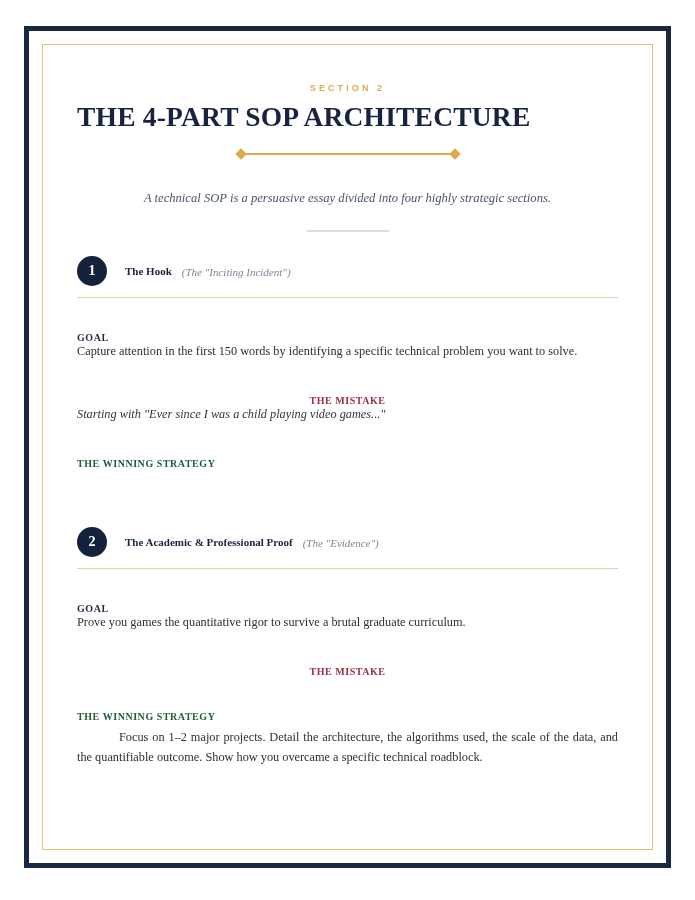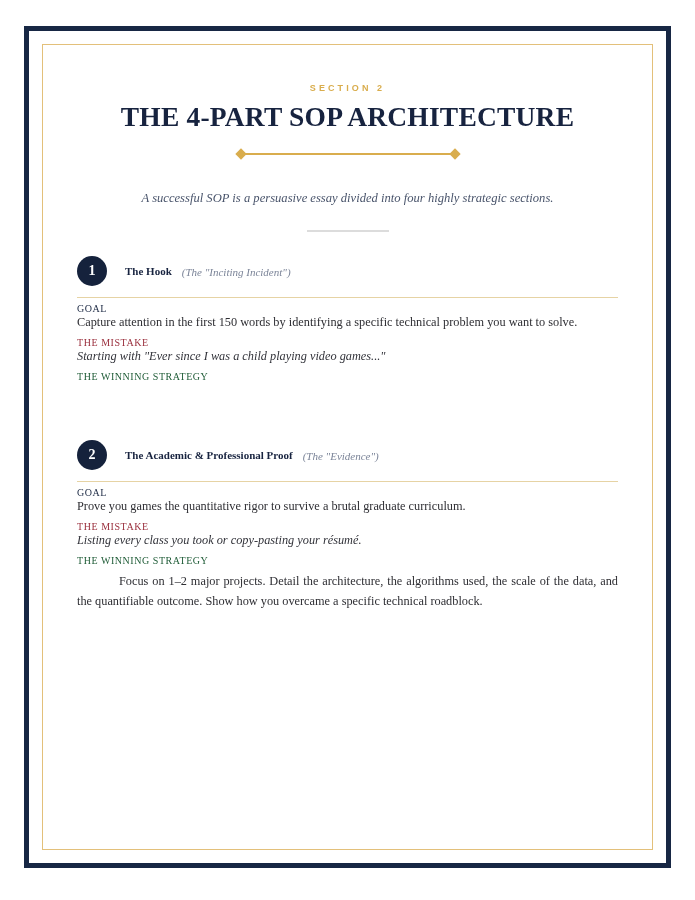--- a/index.html
+++ b/index.html
@@ -52,21 +52,20 @@
   .eyebrow {
     text-align: center;
     color: #d9ad4d;
     font-family: "Liberation Sans", "DejaVu Sans", sans-serif;
     font-size: 9px;
     font-weight: bold;
     letter-spacing: 3.1px;
     margin: 16px 0 0 0;
   }
   .doc-title {
-    text-align: center;
     color: #17233f;
     font-size: 27.5px;
     font-weight: bold;
     letter-spacing: 0.2px;
     margin: 9px 0 0 0;
     line-height: 1.12;
   }
   .diamond-divider {
     position: relative;
     width: 222px;
@@ -142,26 +141,26 @@
     top: 1px;
   }
   .sec-rule {
     height: 1.5px;
     background: #e6d3a4;
     margin-top: 11px;
   }
 
   .lbl {
     font-size: 10px;
-    font-weight: normal;
+    font-weight: bold;
     letter-spacing: 0.55px;
-    margin-top: 5px;
+    margin-top: 34px;
   }
   .lbl.goal { color: #1d2a44; }
-  .lbl.mistake { color: #9a2f3d; }
+  .lbl.mistake { color: #9a2f3d; text-align: center; }
   .lbl.strategy { color: #1f5c37; }
 
   .body-text {
     color: #2e2e33;
     font-size: 12.3px;
     line-height: 1.45;
   }
   .body-text.italic {
     font-style: italic;
     color: #32333a;
@@ -184,21 +183,21 @@
         <div class="eyebrow">SECTION 2</div>
 
         <h1 class="doc-title">THE 4-PART SOP ARCHITECTURE</h1>
 
         <div class="diamond-divider">
           <span class="dia left"></span>
           <span class="bar"></span>
           <span class="dia right"></span>
         </div>
 
-        <p class="intro">A successful SOP is a persuasive essay divided into four highly strategic sections.</p>
+        <p class="intro">A technical SOP is a persuasive essay divided into four highly strategic sections.</p>
 
         <div class="small-rule"></div>
 
         <div class="section">
           <div class="sec-head">
             <div class="badge">1</div>
             <div class="sec-title">The Hook</div>
             <div class="sec-sub">(The "Inciting Incident")</div>
           </div>
           <div class="sec-rule"></div>
@@ -217,21 +216,20 @@
             <div class="badge">2</div>
             <div class="sec-title">The Academic &amp; Professional Proof</div>
             <div class="sec-sub">(The "Evidence")</div>
           </div>
           <div class="sec-rule"></div>
 
           <div class="lbl goal">GOAL</div>
           <div class="body-text">Prove you games the quantitative rigor to survive a brutal graduate curriculum.</div>
 
           <div class="lbl mistake">THE MISTAKE</div>
-          <div class="body-text italic">Listing every class you took or copy-pasting your résumé.</div>
 
           <div class="lbl strategy">THE WINNING STRATEGY</div>
           <div class="body-text para">Focus on 1–2 major projects. Detail the architecture, the algorithms used, the scale of the data, and the quantifiable outcome. Show how you overcame a specific technical roadblock.</div>
         </div>
 
       </div>
     </div>
   </div>
 </div>
 

